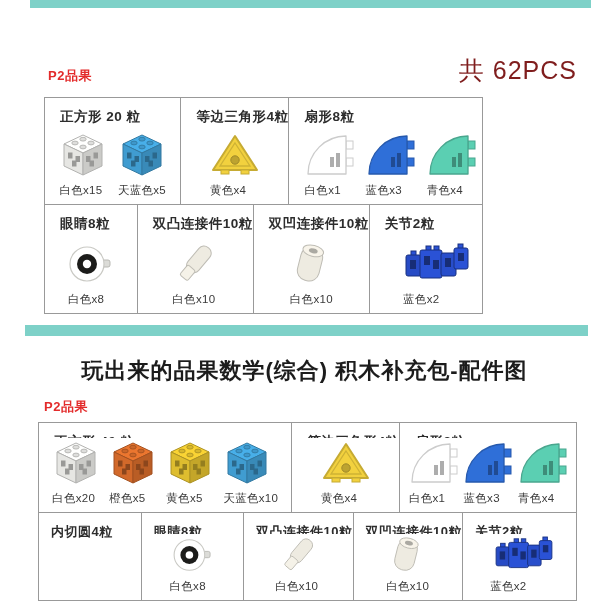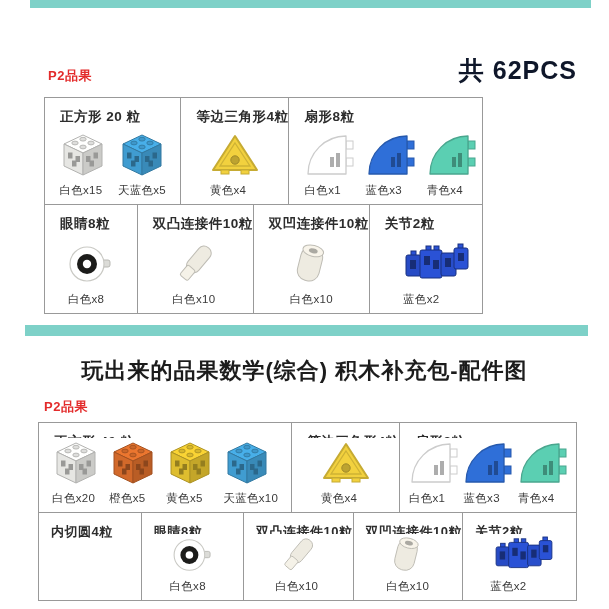--- a/index.html
+++ b/index.html
@@ -8,21 +8,21 @@
         font-family:"Liberation Sans",sans-serif;color:#222;}
   .bar{position:absolute;background:var(--accent);}
   .bar-top{left:30px;top:0;width:561px;height:8px;}
   .bar-mid{left:25px;top:325px;width:563px;height:11px;}
   .sec-title{position:absolute;left:0;right:0;text-align:center;font-size:22px;
              font-weight:700;color:#1c1c1c;letter-spacing:1px;}
   .sec-title .tb{font-weight:800;}
   .t0{top:17px;} .t1{top:356px;}
   .brand{position:absolute;font-size:13px;font-weight:800;color:#e32b2b;letter-spacing:0.5px;}
   .b0{left:48px;top:67px;} .b1{left:44px;top:398px;}
-  .total{position:absolute;right:32px;font-size:25px;font-weight:700;color:#0f172a;letter-spacing:1px;}
+  .total{position:absolute;right:32px;font-size:25px;font-weight:400;color:#7f1d1d;letter-spacing:1px;}
   .tt0{top:54px;} .tt1{top:387px;}
   .ptable{position:absolute;border:1.5px solid var(--line);background:#fff;box-sizing:border-box;}
   .pt0{left:44px;top:97px;width:439px;}
   .pt1{left:38px;top:422px;width:539px;}
   .prow{display:flex;box-sizing:border-box;}
   .prow + .prow{border-top:1px solid var(--line);}
   .cell{box-sizing:border-box;display:flex;flex-direction:column;padding:7px 0 6px;}
   .cell + .cell{border-left:1px solid var(--line);}
   .ctitle{padding:3px 0 0 15px;font-size:13.5px;font-weight:700;color:#2d2d2d;
           letter-spacing:0.5px;white-space:nowrap;overflow:hidden;}

